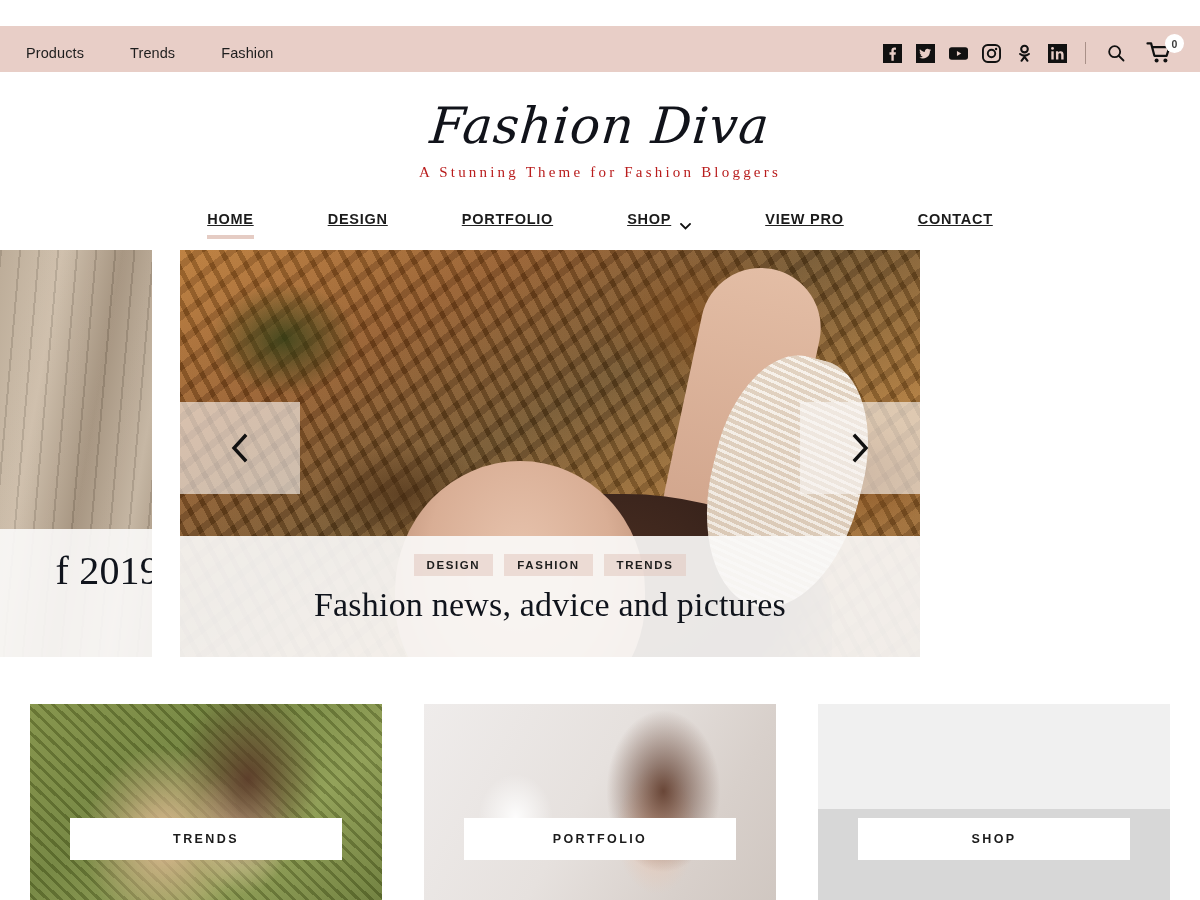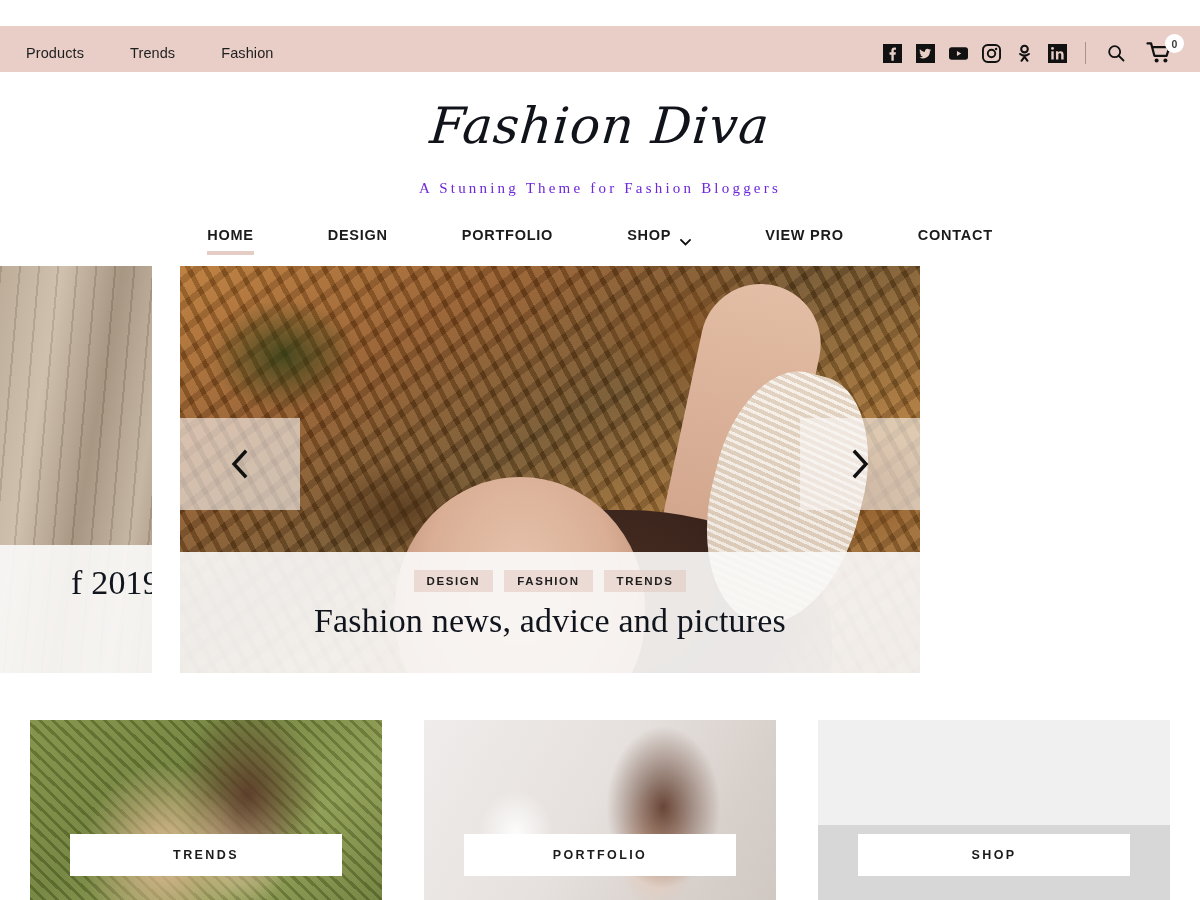--- a/index.html
+++ b/index.html
@@ -49,32 +49,33 @@
     font-family:"DejaVu Serif", serif;
     font-style:italic;
     font-size:50px;
     font-weight:400;
     color:#11131a;
     letter-spacing:1px;
     line-height:1.12;
     transform:skewX(-5deg);
   }
   .site-desc{
-    margin-top:26px;
+    margin-top:10px;
     font-family:"Liberation Serif", serif;
     font-size:15px;
-    color:#6d28d9;
+    color:#b91c1c;
     letter-spacing:3.2px;
   }
 
   
   .mainnav{
     margin-top:21px;
     display:flex; justify-content:center; align-items:flex-start;
     gap:0;
+    text-decoration:underline;
   }
   .navitem{
     position:relative;
     padding:10px 37px 18px 37px;
     display:flex; align-items:center; gap:9px;
     cursor:pointer;
   }
   .navitem span.label{
     font-size:14.5px; font-weight:700; letter-spacing:.75px;
     color:#1b1b1b; line-height:1;
@@ -171,21 +172,21 @@
   }
   .slide-title{
     font-family:"Liberation Serif", serif;
     font-size:34px; font-weight:400; color:#10141c;
     letter-spacing:.2px; line-height:1.2;
     white-space:nowrap;
   }
   .side .slide-caption{
     padding:18px 14px 40px; height:128px; overflow:hidden;
   }
-  .side .slide-title{ font-size:34px; }
+  .side .slide-title{ font-size:40px; }
   .slide.side.left .slide-caption{ text-align:right; }
   .slide.side.left .slide-title{ transform:translateX(22px); }
   .slide.side.right .slide-caption{ text-align:left; }
   .slide.side.right .slide-title{ transform:translateX(96px); }
 
   .arrow{
     position:absolute; top:152px;
     width:120px; height:92px;
     background:rgba(248,246,244,.62);
     display:flex; align-items:center; justify-content:center;

